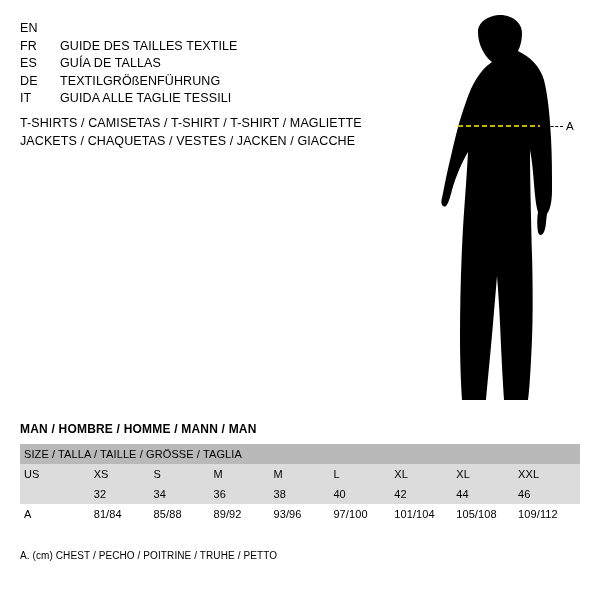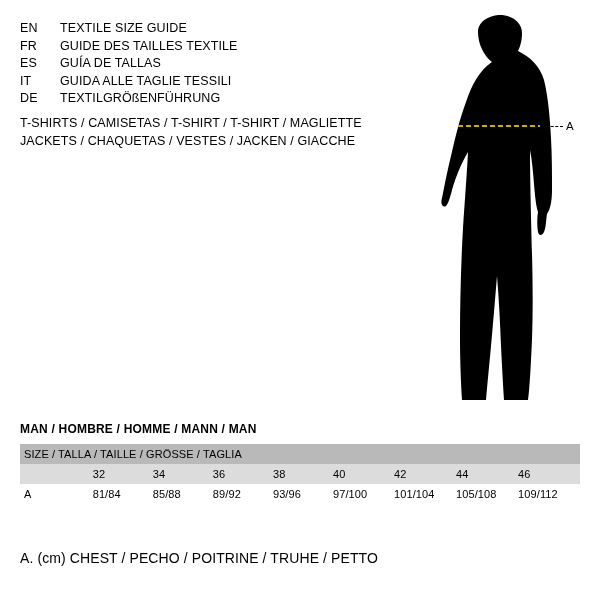--- a/index.html
+++ b/index.html
@@ -123,49 +123,48 @@
     background: #ffffff;
   }
   tr.row-dark td {
     background: #dcdcdc;
   }
 
   .footnote {
     position: absolute;
     left: 20px;
     top: 546px;
-    font-size: 14px;
+    font-size: 10px;
     letter-spacing: 0.1px;
   }
 </style>
 </head>
 <body>
 
 <div class="page">
 
   <div class="lang-block">
     <div class="lang-row">
       <span class="lang-code">EN</span>
-      <span class="lang-text">TEXTILE SIZE GUIDE</span>
     </div>
     <div class="lang-row">
       <span class="lang-code">FR</span>
       <span class="lang-text">GUIDE DES TAILLES TEXTILE</span>
     </div>
     <div class="lang-row">
       <span class="lang-code">ES</span>
       <span class="lang-text">GUÍA DE TALLAS</span>
     </div>
     <div class="lang-row">
+      <span class="lang-code">DE</span>
+      <span class="lang-text">TEXTILGRÖßENFÜHRUNG</span>
+    </div>
+    <div class="lang-row">
       <span class="lang-code">IT</span>
       <span class="lang-text">GUIDA ALLE TAGLIE TESSILI</span>
-    </div>
-    <div class="lang-row">
-      <span class="lang-code">DE</span>
-      <span class="lang-text">TEXTILGRÖßENFÜHRUNG</span>
     </div>
   </div>
 
   <div class="cat-block">
     <div class="cat-line">T-SHIRTS / CAMISETAS / T-SHIRT / T-SHIRT / MAGLIETTE</div>
     <div class="cat-line">JACKETS / CHAQUETAS / VESTES / JACKEN / GIACCHE</div>
   </div>
 
   <div class="figure-wrap">
     <svg width="200" height="400" viewBox="0 0 200 400" xmlns="http://www.w3.org/2000/svg">
@@ -209,20 +208,31 @@
   </div>
 
   <div class="table-title">MAN / HOMBRE / HOMME / MANN / MAN</div>
 
   <table class="size-table">
     <tbody>
         <tr class="row-head">
       <td colspan="9" style="">SIZE / TALLA / TAILLE / GRÖSSE / TAGLIA</td>
     </tr>
     <tr class="row-dark">
+      <td>US</td>
+      <td class="val">XS</td>
+      <td class="val">S</td>
+      <td class="val">M</td>
+      <td class="val">M</td>
+      <td class="val">L</td>
+      <td class="val">XL</td>
+      <td class="val">XL</td>
+      <td class="val">XXL</td>
+    </tr>
+    <tr class="row-dark">
       <td></td>
       <td class="val">32</td>
       <td class="val">34</td>
       <td class="val">36</td>
       <td class="val">38</td>
       <td class="val">40</td>
       <td class="val">42</td>
       <td class="val">44</td>
       <td class="val">46</td>
     </tr>

